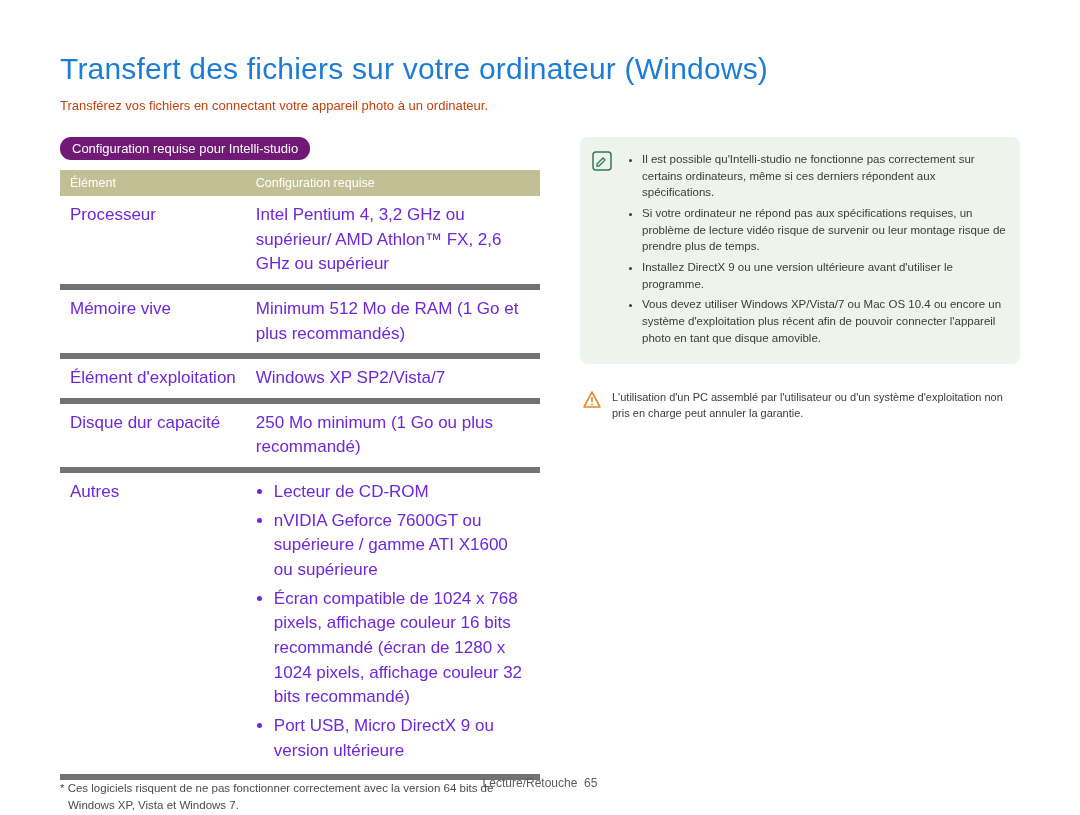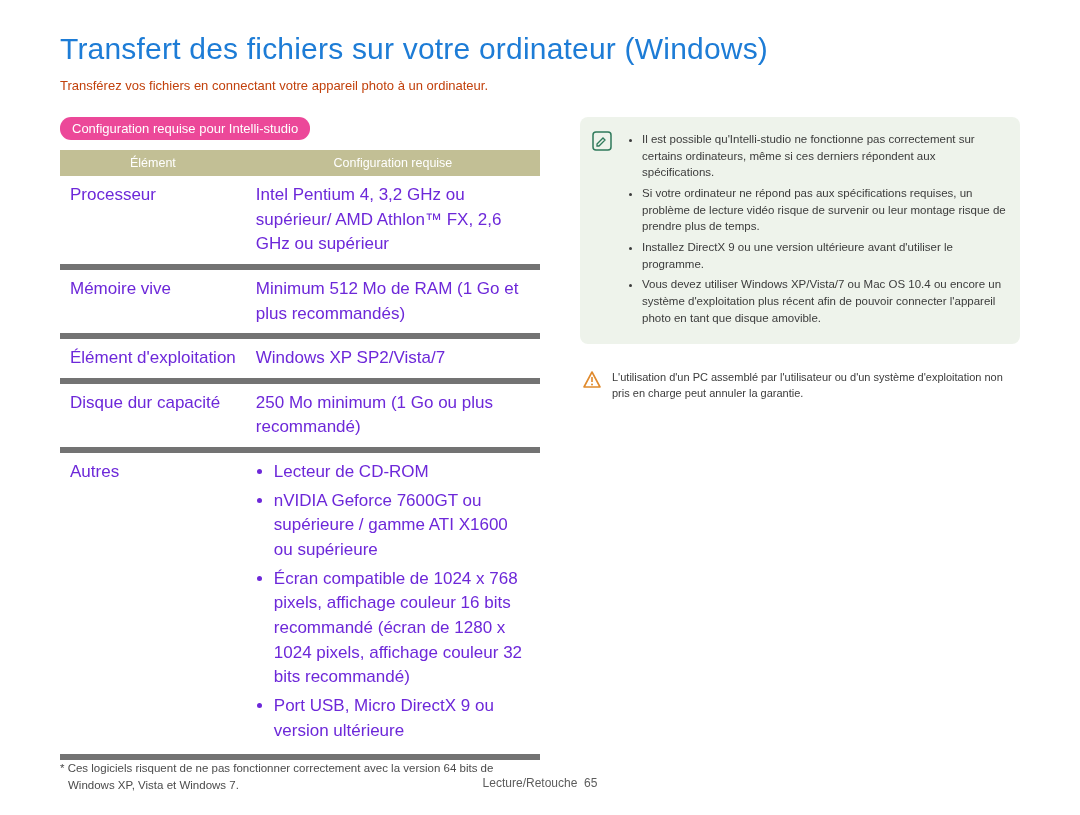--- a/index.html
+++ b/index.html
@@ -1,25 +1,25 @@
 <!DOCTYPE html>
 <html><head>
 <meta charset="utf-8">
 <style>
   * { box-sizing: border-box; margin: 0; padding: 0; }
   html, body { width: 1080px; height: 815px; background: #fff; font-family: Arial, Helvetica, sans-serif; color: #2f2f2f; }
-  .page { padding: 32px 60px 20px 60px; position: relative; height: 100%; }
+  .page { padding: 52px 60px 20px 60px; position: relative; height: 100%; }
   .title { color: #1d7cd6; font-size: 30px; font-weight: 400; letter-spacing: 0.2px; margin-bottom: 12px; }
   .intro { font-size: 13px; color: #c2410c; margin-bottom: 24px; }
   .columns { display: flex; gap: 40px; }
   .col-left { width: 480px; }
   .col-right { width: 440px; }
-  .section-label { display: inline-block; background: #ec4899; color: #fff; font-size: 13px; padding: 4px 12px; border-radius: 11px; margin-bottom: 10px; }
+  .section-label { display: inline-block; background: #701a75; color: #fff; font-size: 13px; padding: 4px 12px; border-radius: 11px; margin-bottom: 10px; }
   table.req { width: 100%; border-collapse: collapse; font-size: 13px; }
-  table.req th { background: #c2bf95; color: #fff; font-weight: 400; text-align: center; padding: 6px 10px; font-size: 12.5px; }
+  table.req th { background: #c2bf95; color: #fff; font-weight: 400; text-align: left; padding: 6px 10px; font-size: 12.5px; }
   table.req td { padding: 7px 10px; vertical-align: top; border-bottom: 6px solid #737373; font-size: 17px; line-height: 1.45; color: #6d28d9; }
   table.req td.label { width: 120px; white-space: nowrap; }
   .sub-list { list-style: disc; padding-left: 18px; }
   .sub-list li { margin-bottom: 4px; }
   .footnote { font-size: 11.5px; color: #4b4b4b; padding-left: 8px; text-indent: -8px; line-height: 1.45; }
   .note-box { display: flex; gap: 12px; background: #eef3eb; border-radius: 8px; padding: 14px 14px 14px 12px; font-size: 11.5px; line-height: 1.45; color: #3b3b3b; margin-bottom: 22px; }
   .note-box .icon { flex: 0 0 22px; }
   .note-box ul { list-style: disc; padding-left: 16px; }
   .note-box li { margin-bottom: 4px; }
   .warn-box { display: flex; gap: 8px; padding: 4px 4px 4px 2px; font-size: 11px; line-height: 1.45; color: #3b3b3b; }

